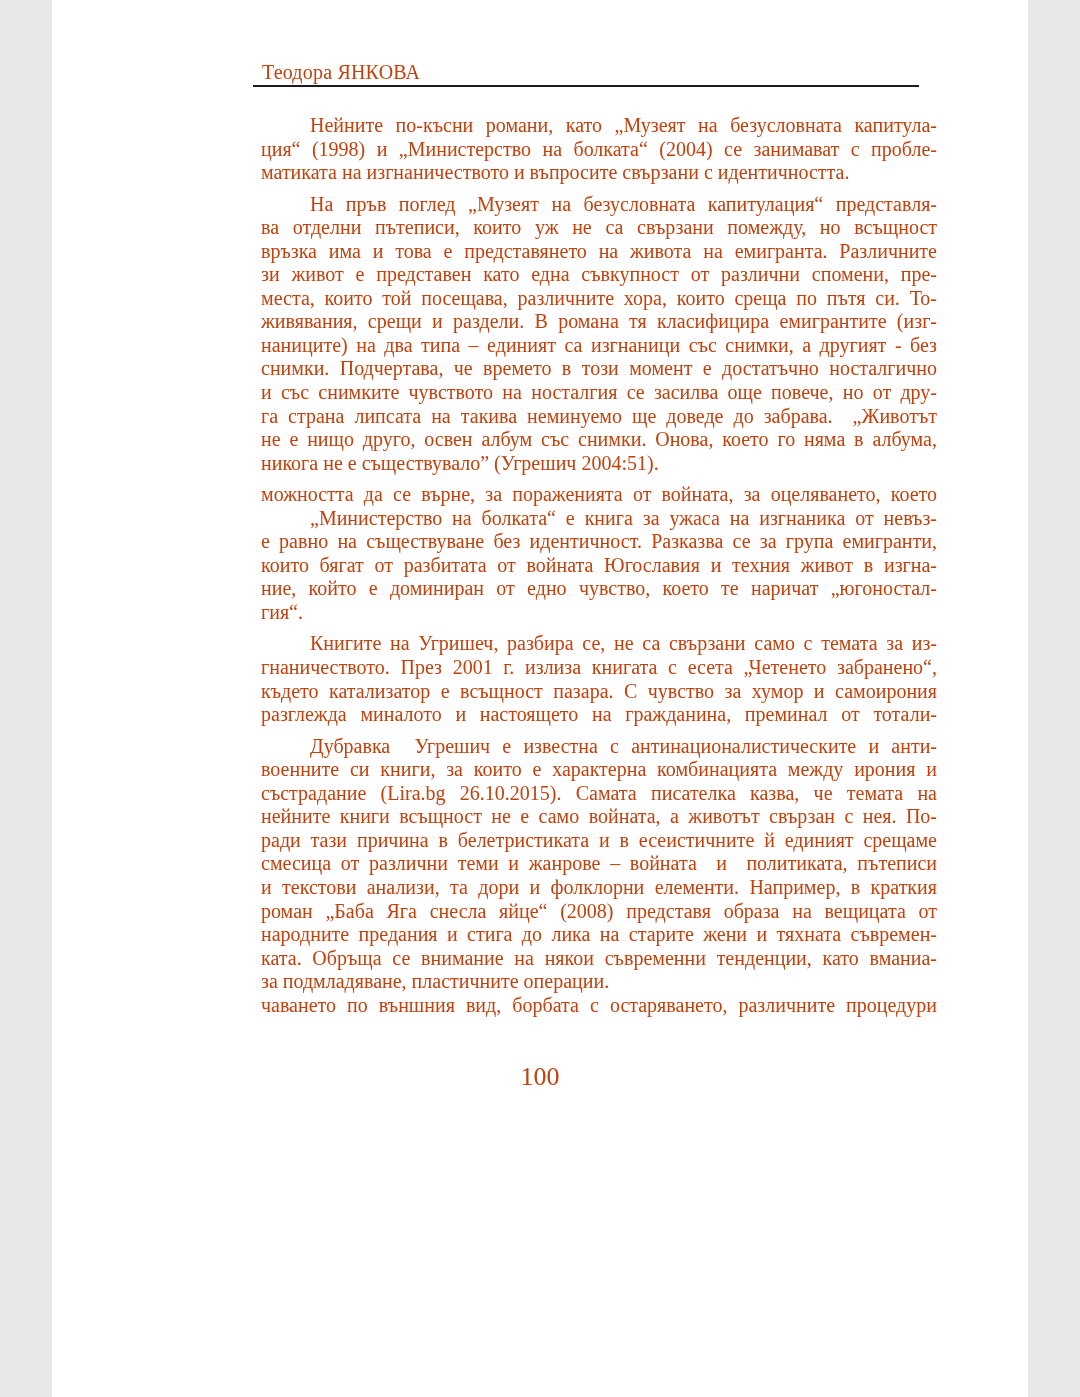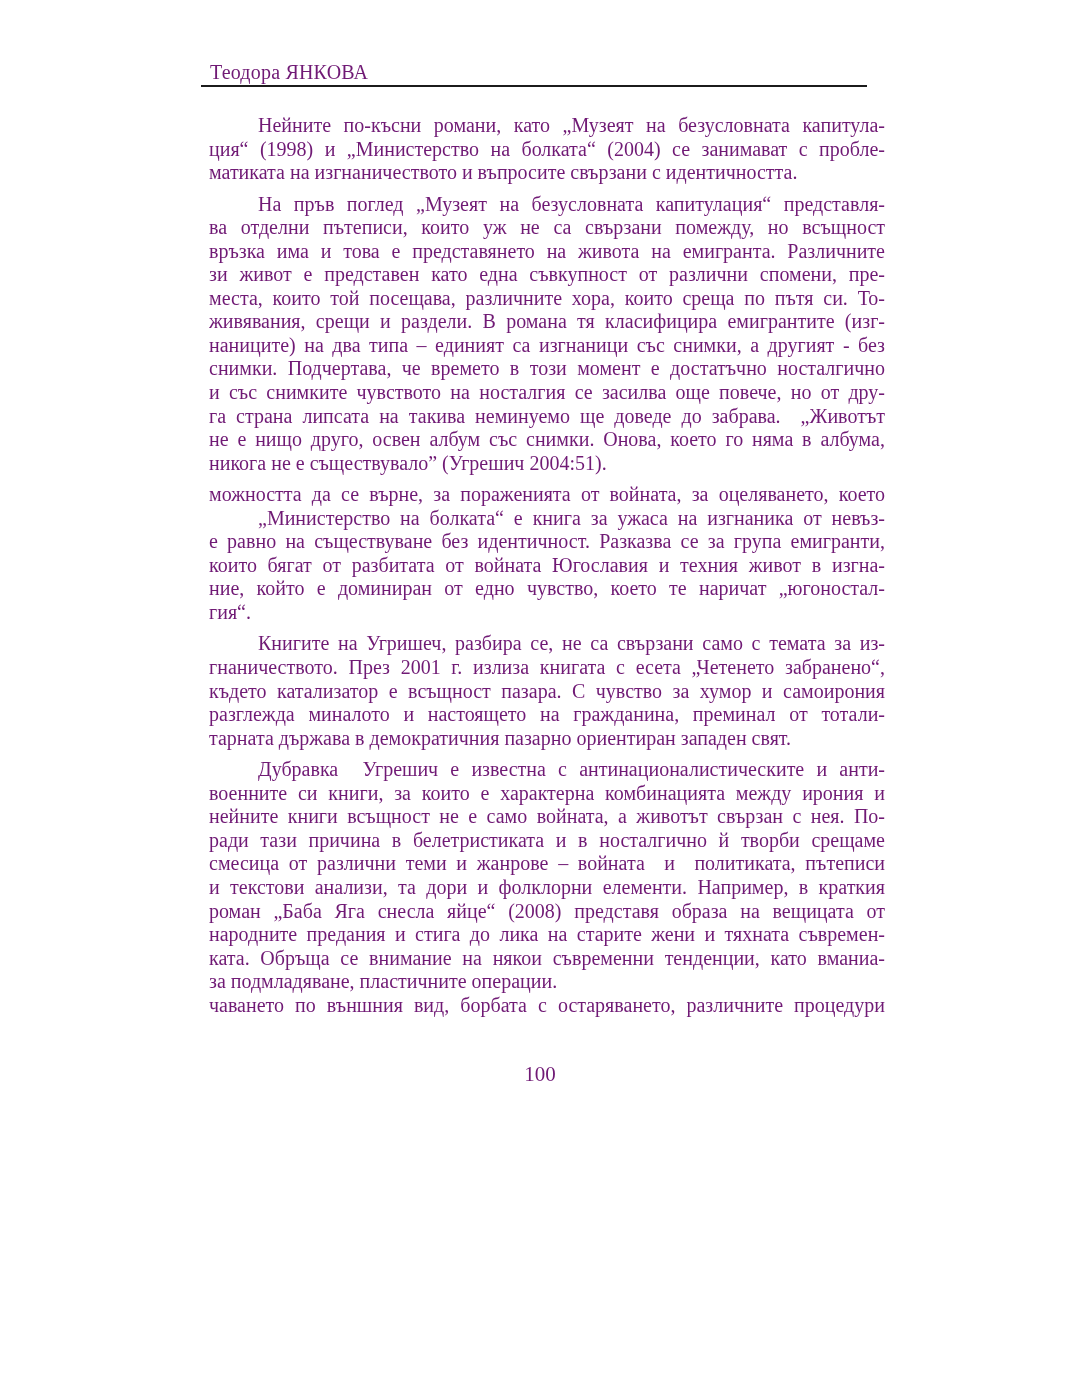--- a/index.html
+++ b/index.html
@@ -2,25 +2,25 @@
 <html lang="bg"><head>
 <meta charset="utf-8">
 <style>
   html, body {
     margin: 0;
     padding: 0;
     background: #e8e8e8;
   }
   .page {
     position: relative;
-    width: 1080px;
+    width: 976px;
     height: 1397px;
     margin: 0 auto;
     background: #ffffff;
-    color: #701a75;
+    color: #c2410c;
     font-family: "Liberation Serif", "DejaVu Serif", serif;
     overflow: hidden;
   }
   .content {
     position: absolute;
     left: 201px;
     top: 60px;
     width: 692px;
   }
   .running-head {
@@ -53,21 +53,21 @@
   .para .ln.last {
     text-align: right;
     text-align-last: left;
   }
   .page-number {
     position: absolute;
     left: 0;
     top: 1062px;
     width: 100%;
     text-align: center;
-    font-size: 21px;
+    font-size: 26px;
   }
 </style>
 </head>
 <body>
 
 <div class="page">
   <div class="content">
     <div class="running-head">Теодора ЯНКОВА</div>
     <hr class="header-rule">
     <div class="body-text">
@@ -96,27 +96,27 @@
           <div class="ln">е равно на съществуване без идентичност. Разказва се за група емигранти,</div>
           <div class="ln">които бягат от разбитата от войната Югославия и техния живот в изгна-</div>
           <div class="ln">ние, който е доминиран от едно чувство, което те наричат „югоностал-</div>
           <div class="ln last">гия“.</div>
         </div>
         <div class="para">
           <div class="ln first">Книгите на Угришеч, разбира се, не са свързани само с темата за из-</div>
           <div class="ln">гнаничеството. През 2001 г. излиза книгата с есета „Четенето забранено“,</div>
           <div class="ln">където катализатор е всъщност пазара. С чувство за хумор и самоирония</div>
           <div class="ln">разглежда миналото и настоящето на гражданина, преминал от тотали-</div>
-          <div class="ln last">тарната държава в демократичния пазарно ориентиран западен свят.</div>
         </div>
         <div class="para">
           <div class="ln first">Дубравка&nbsp; Угрешич е известна с антинационалистическите и анти-</div>
           <div class="ln">военните си книги, за които е характерна комбинацията между ирония и</div>
+          <div class="ln">състрадание (Lira.bg 26.10.2015). Самата писателка казва, че темата на</div>
           <div class="ln">нейните книги всъщност не е само войната, а животът свързан с нея. По-</div>
-          <div class="ln">ради тази причина в белетристиката и в носталгично й творби срещаме</div>
+          <div class="ln">ради тази причина в белетристиката и в есеистичните й единият срещаме</div>
           <div class="ln">смесица от различни теми и жанрове – войната&nbsp; и&nbsp; политиката, пътеписи</div>
           <div class="ln">и текстови анализи, та дори и фолклорни елементи. Например, в краткия</div>
           <div class="ln">роман „Баба Яга снесла яйце“ (2008) представя образа на вещицата от</div>
           <div class="ln">народните предания и стига до лика на старите жени и тяхната съвремен-</div>
           <div class="ln">ката. Обръща се внимание на някои съвременни тенденции, като вманиа-</div>
           <div class="ln last">за подмладяване, пластичните операции.</div>
           <div class="ln">чаването по външния вид, борбата с остаряването, различните процедури</div>
         </div>
       </div>
   </div>

